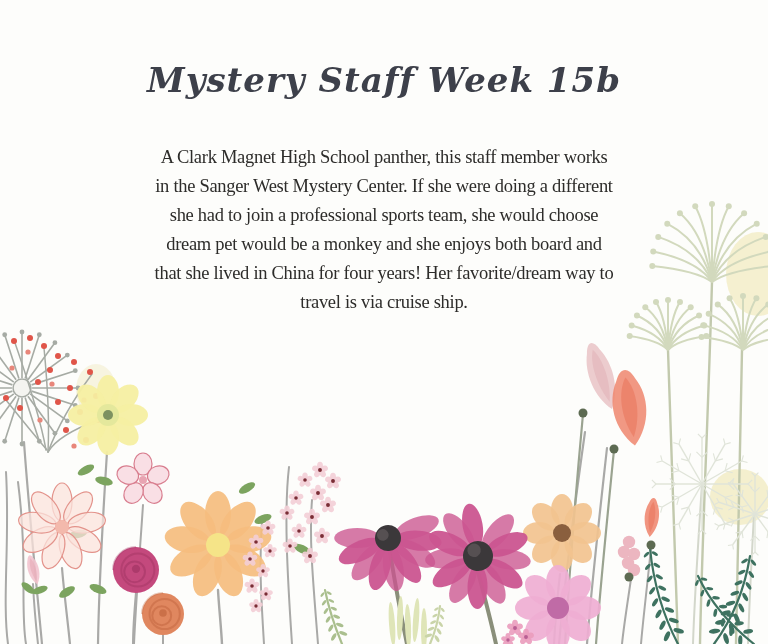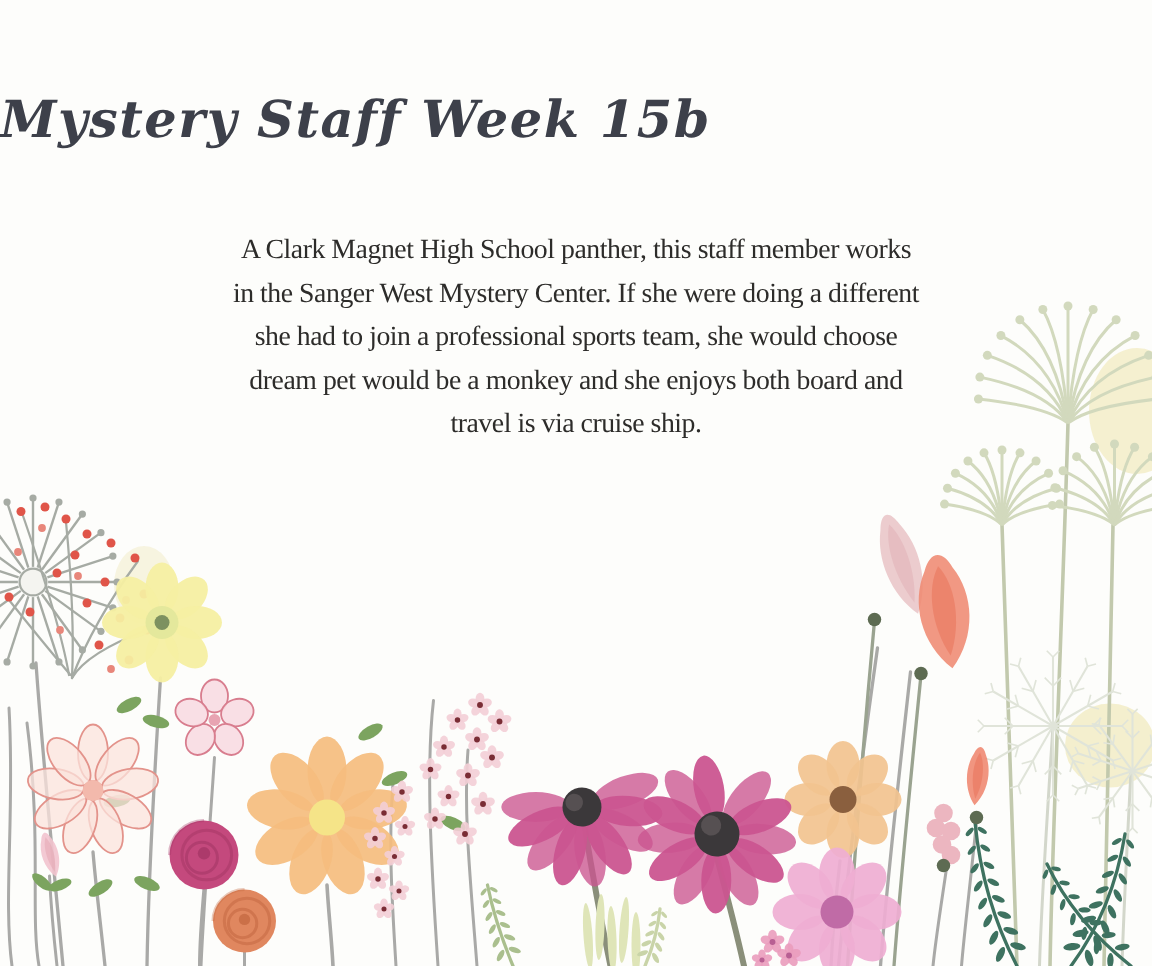--- a/index.html
+++ b/index.html
@@ -3,25 +3,25 @@
 <meta charset="utf-8">
 <style>
   html,body{margin:0;padding:0;}
   body{
     width:768px;height:644px;position:relative;overflow:hidden;
     background:#fdfdfb;font-family:"Liberation Serif", serif;
   }
   #decor{position:absolute;inset:0;z-index:1;}
   .text-layer{position:absolute;left:0;top:0;width:768px;z-index:2;}
   .title{
-    position:absolute;top:60px;left:0;width:768px;text-align:left;
+    position:absolute;top:60px;left:0;width:768px;text-align:center;
     font-family:"DejaVu Serif", serif;font-style:italic;font-weight:700;
     font-size:34px;letter-spacing:1px;color:#3d404a;
   }
-  .article{position:absolute;top:153px;left:0;width:768px;text-align:center;}
+  .article{position:absolute;top:143px;left:0;width:768px;text-align:center;}
   .article .line{
     font-family:"Liberation Serif", serif;font-size:18.5px;line-height:29px;
     letter-spacing:-0.3px;color:#2d2c2a;white-space:nowrap;
   }
 </style>
 </head>
 <body>
 
 <svg id="decor" width="768" height="644" viewBox="0 0 768 644">
     <g transform="translate(758,274)">
@@ -847,15 +847,16 @@
     </g>
   </svg>
 
 <div class="text-layer">
   <div class="title">Mystery Staff Week 15b</div>
   <div class="article">
     <div class="line">A Clark Magnet High School panther, this staff member works</div>
     <div class="line">in the Sanger West Mystery Center. If she were doing a different</div>
     <div class="line">she had to join a professional sports team, she would choose</div>
     <div class="line">dream pet would be a monkey and she enjoys both board and</div>
+    <div class="line">that she lived in China for four years! Her favorite/dream way to</div>
     <div class="line">travel is via cruise ship.</div>
   </div>
 </div>
 
 </body></html>

